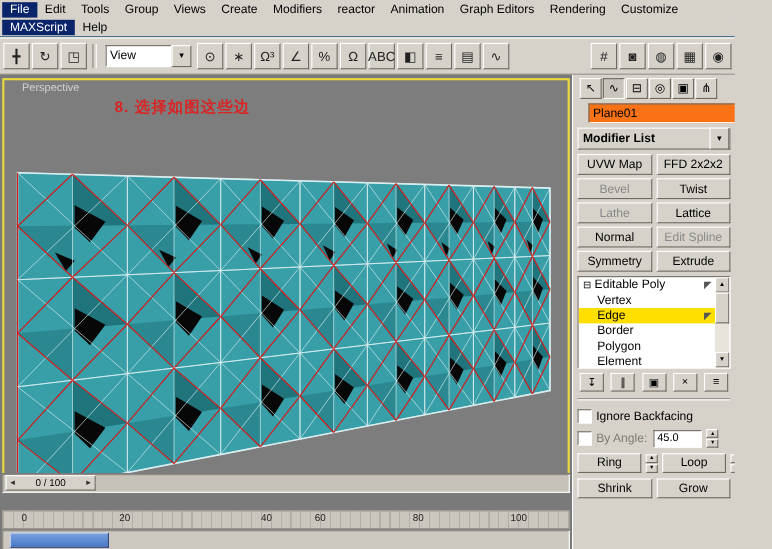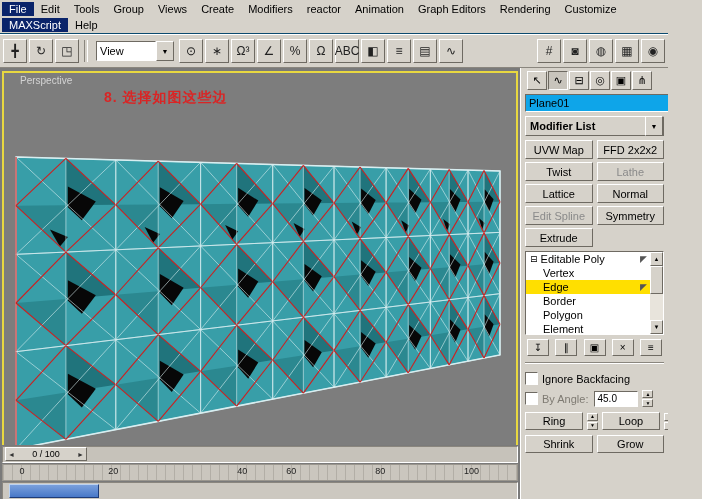--- a/index.html
+++ b/index.html
@@ -30,21 +30,21 @@
   .left-col{width:524px;display:flex;flex-direction:column;background:#7a7a7a;}
   
   .viewport-wrap{flex:1;padding:3px 2px 0 2px;overflow:hidden;}
   .viewport{position:relative;width:516px;height:378px;box-sizing:border-box;
             border:2px solid var(--viewport-border,#e8d840);background:var(--viewport-bg,#7d7d7d);overflow:hidden;}
   .vp-label{position:absolute;left:16px;top:2px;color:#d4d4d4;font-size:10px;cursor:pointer;}
   .annotation{position:absolute;left:100px;top:16px;color:var(--annotation-color,#d92525);
               font-size:14px;font-weight:bold;letter-spacing:1px;}
   #mesh-svg{position:absolute;left:0;top:0;}
   
-  .timeline{height:15px;margin:1px 2px 0 2px;background:#c6c2ba;border:1px solid;border-color:#8a867e #fff #fff #8a867e;
+  .timeline{height:15px;margin:1px 2px 15px 2px;background:#c6c2ba;border:1px solid;border-color:#8a867e #fff #fff #8a867e;
             position:relative;}
   .tl-thumb{position:absolute;left:2px;top:0px;width:76px;height:12px;display:flex;align-items:center;justify-content:space-between;
             background:var(--panel-bg,#d6d2ca);border:1px solid;border-color:#fff #6e6a62 #6e6a62 #fff;
             font-size:9px;padding:0 2px;cursor:ew-resize;}
   .tl-arrow{font-size:7px;color:#333;cursor:pointer;}
   
   .trackbar{height:15px;margin:1px 2px 0 2px;background:#cac6be;border:1px solid #9a968e;position:relative;
             background-image:repeating-linear-gradient(90deg,#b2aea6 0 1px,transparent 1px 9px);}
   .tick{position:absolute;top:1px;font-size:9px;color:#222;}
   
@@ -55,22 +55,22 @@
             border:1px solid;border-color:#bcd2f0 #1e3c78 #1e3c78 #bcd2f0;}
   
   .panel{width:178px;box-sizing:border-box;background:var(--panel-bg,#d6d2ca);border-left:1px solid #fff;
          padding:2px 4px;display:flex;flex-direction:column;gap:4px;overflow:hidden;}
   .panel-tabs{display:flex;gap:1px;padding:1px 0 0 2px;}
   .ptab{width:20px;height:19px;display:flex;align-items:center;justify-content:center;padding:0;
         background:var(--panel-bg,#d6d2ca);border:1px solid;border-color:#fff #6e6a62 #6e6a62 #fff;cursor:pointer;}
   .ptab.active{border-color:#6e6a62 #fff #fff #6e6a62;background:#c8c4bc;}
   .ptab .glyph{font-size:11px;}
   .name-row{display:flex;align-items:center;gap:4px;}
-  .name-field{flex:1;height:16px;border:1px solid;border-color:#6e6a62 #fff #fff #6e6a62;background:#0ea5e9;
-              font-family:inherit;font-size:11px;padding:0 3px;}
+  .name-field{flex:1;height:16px;border:1px solid;border-color:#6e6a62 #fff #fff #6e6a62;background:#f97316;
+              font-family:inherit;font-size:11px;padding:0 3px;margin-left:10px;}
   .swatch{width:16px;height:16px;background:var(--object-swatch,#aadcee);
           border:1px solid;border-color:#6e6a62 #fff #fff #6e6a62;cursor:pointer;}
   .mod-combo{display:flex;align-items:center;height:18px;cursor:pointer;
              background:var(--panel-bg,#d6d2ca);border:1px solid;border-color:#fff #6e6a62 #6e6a62 #fff;}
   .mod-combo span:first-child{flex:1;padding-left:4px;font-weight:bold;}
   .mod-grid{display:grid;grid-template-columns:1fr 1fr;gap:3px 4px;}
   .mbtn{height:19px;font-family:inherit;font-size:11px;padding:0;cursor:pointer;
         background:var(--panel-bg,#d6d2ca);border:1px solid;border-color:#fff #6e6a62 #6e6a62 #fff;}
   .mbtn.disabled{color:#8a8a8a;}
   
@@ -612,20 +612,21 @@
       </div>
 
       <div class="mod-combo">
         <span>Modifier List</span>
         <span class="drop-btn">▼</span>
       </div>
 
       <div class="mod-grid" id="mod-grid">
           <button class="mbtn">UVW Map</button>
           <button class="mbtn">FFD 2x2x2</button>
+          <button class="mbtn disabled">Bevel</button>
           <button class="mbtn">Twist</button>
           <button class="mbtn disabled">Lathe</button>
           <button class="mbtn">Lattice</button>
           <button class="mbtn">Normal</button>
           <button class="mbtn disabled">Edit Spline</button>
           <button class="mbtn">Symmetry</button>
           <button class="mbtn">Extrude</button>
         </div>
 
       <div class="stack">

